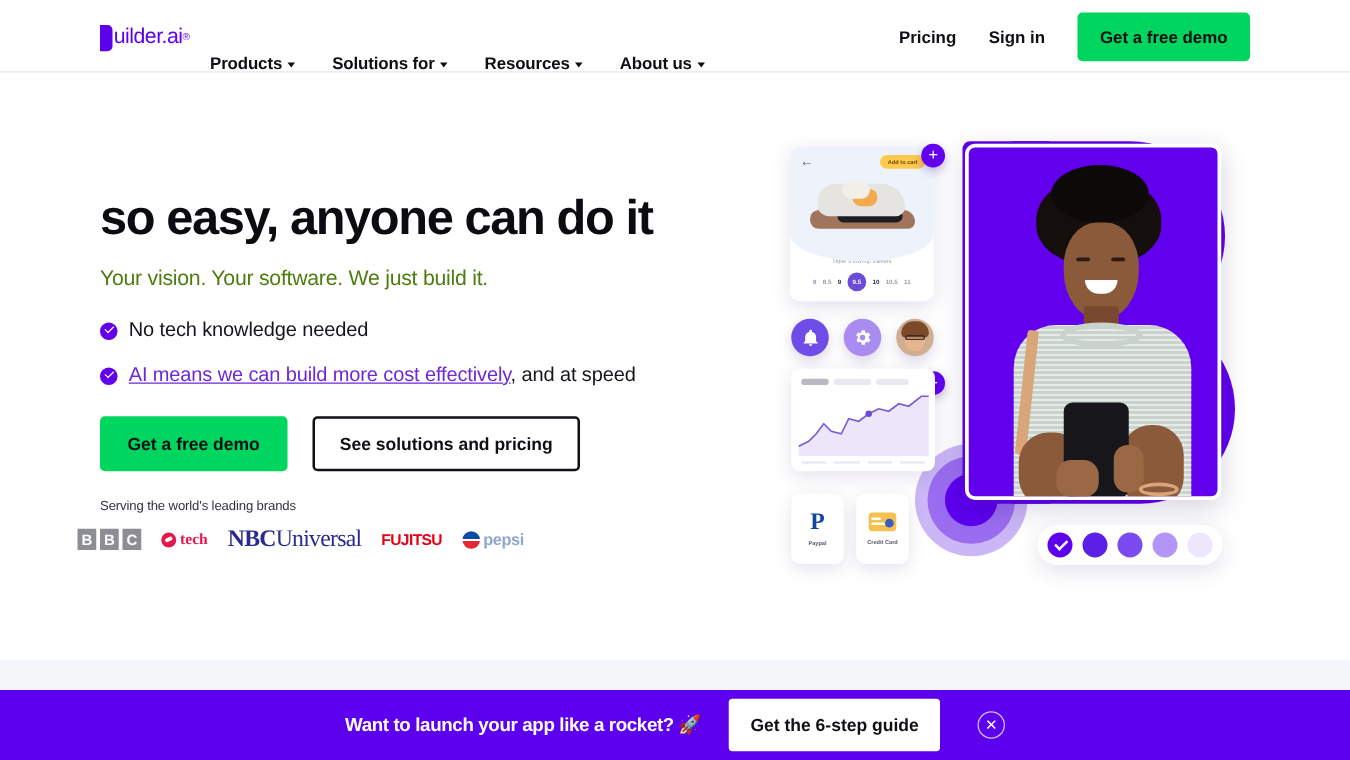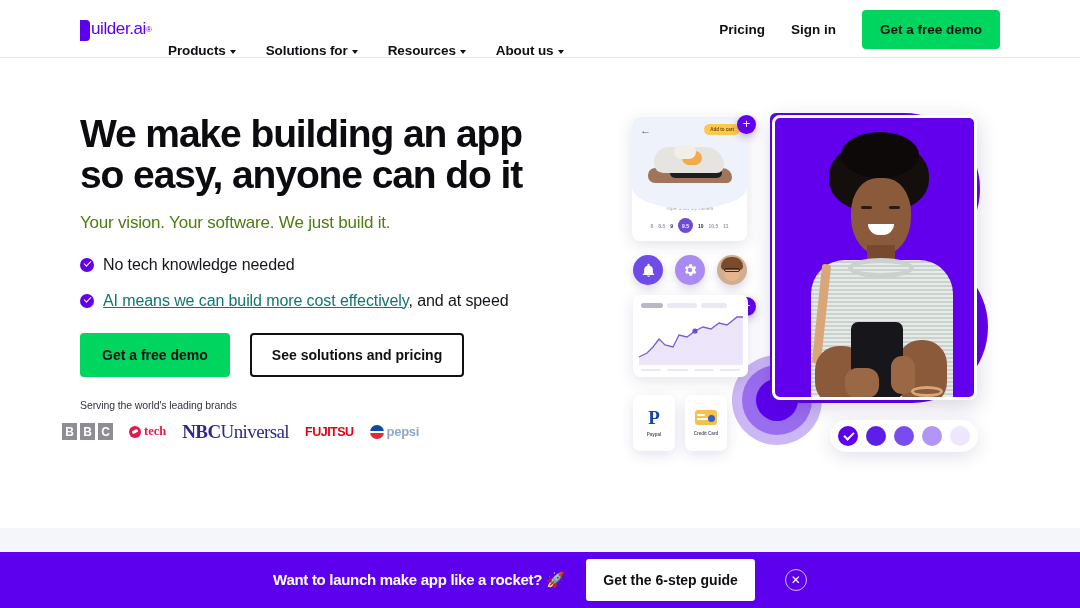--- a/index.html
+++ b/index.html
@@ -58,21 +58,21 @@
   .check {
     flex:0 0 auto; width:14px; height:14px; border-radius:50%; background:#6200EE;
     position:relative; margin-top:3px;
   }
   .check:after{
     content:""; position:absolute; left:3.7px; top:3.4px; width:5.5px; height:2.8px;
     border-left:1.7px solid #fff; border-bottom:1.7px solid #fff;
     transform:rotate(-45deg);
   }
   .bullet-text { font-size:16px; color:#15151c; letter-spacing:-0.1px; line-height:1.25; }
-  .bullet-text a { color:#0f766e; }
+  .bullet-text a { color:#6d28d9; }
 
   .cta-row { margin-top:22px; display:flex; gap:20px; align-items:center; }
   .cta-green {
     background:#00D65F; color:#0f0f14; font-size:14px; font-weight:bold;
     border:none; border-radius:4px; padding:14px 22px; cursor:pointer;
     font-family:"Liberation Sans", sans-serif;
   }
   .cta-outline {
     background:#fff; color:#0f0f14; font-size:14px; font-weight:bold;
     border:2px solid #0f0f14; border-radius:4px; padding:12px 20px; cursor:pointer;
@@ -276,21 +276,21 @@
 
     <div class="header-right">
       <span class="header-link">Pricing</span>
       <span class="header-link">Sign in</span>
       <button class="btn-green">Get a free demo</button>
     </div>
   </div>
 
   <div class="hero-left">
     <h1 class="headline">
-      <span>We make building an app</span><br>
+      <br>
       <span>so easy, anyone can do it</span>
     </h1>
     <div class="subhead">Your vision. Your software. We just build it.</div>
 
     <div class="bullets">
       <div class="bullet">
         <span class="check"></span>
         <span class="bullet-text">No tech knowledge needed</span>
       </div>
       <div class="bullet">
@@ -446,18 +446,18 @@
       <span class="sw" style="background:#5B1FE8"></span>
       <span class="sw" style="background:#7A4BF0"></span>
       <span class="sw" style="background:#B295F5"></span>
       <span class="sw" style="background:#EDE6FD"></span>
     </div>
   </div>
 
   <div class="grey-sec"></div>
 
   <div class="banner">
-    <span class="banner-text">Want to launch make app like a rocket? 🚀</span>
+    <span class="banner-text">Want to launch your app like a rocket? 🚀</span>
     <button class="banner-btn">Get the 6-step guide</button>
     <span class="banner-close">✕</span>
   </div>
 
 </div>
 
 </body></html>

